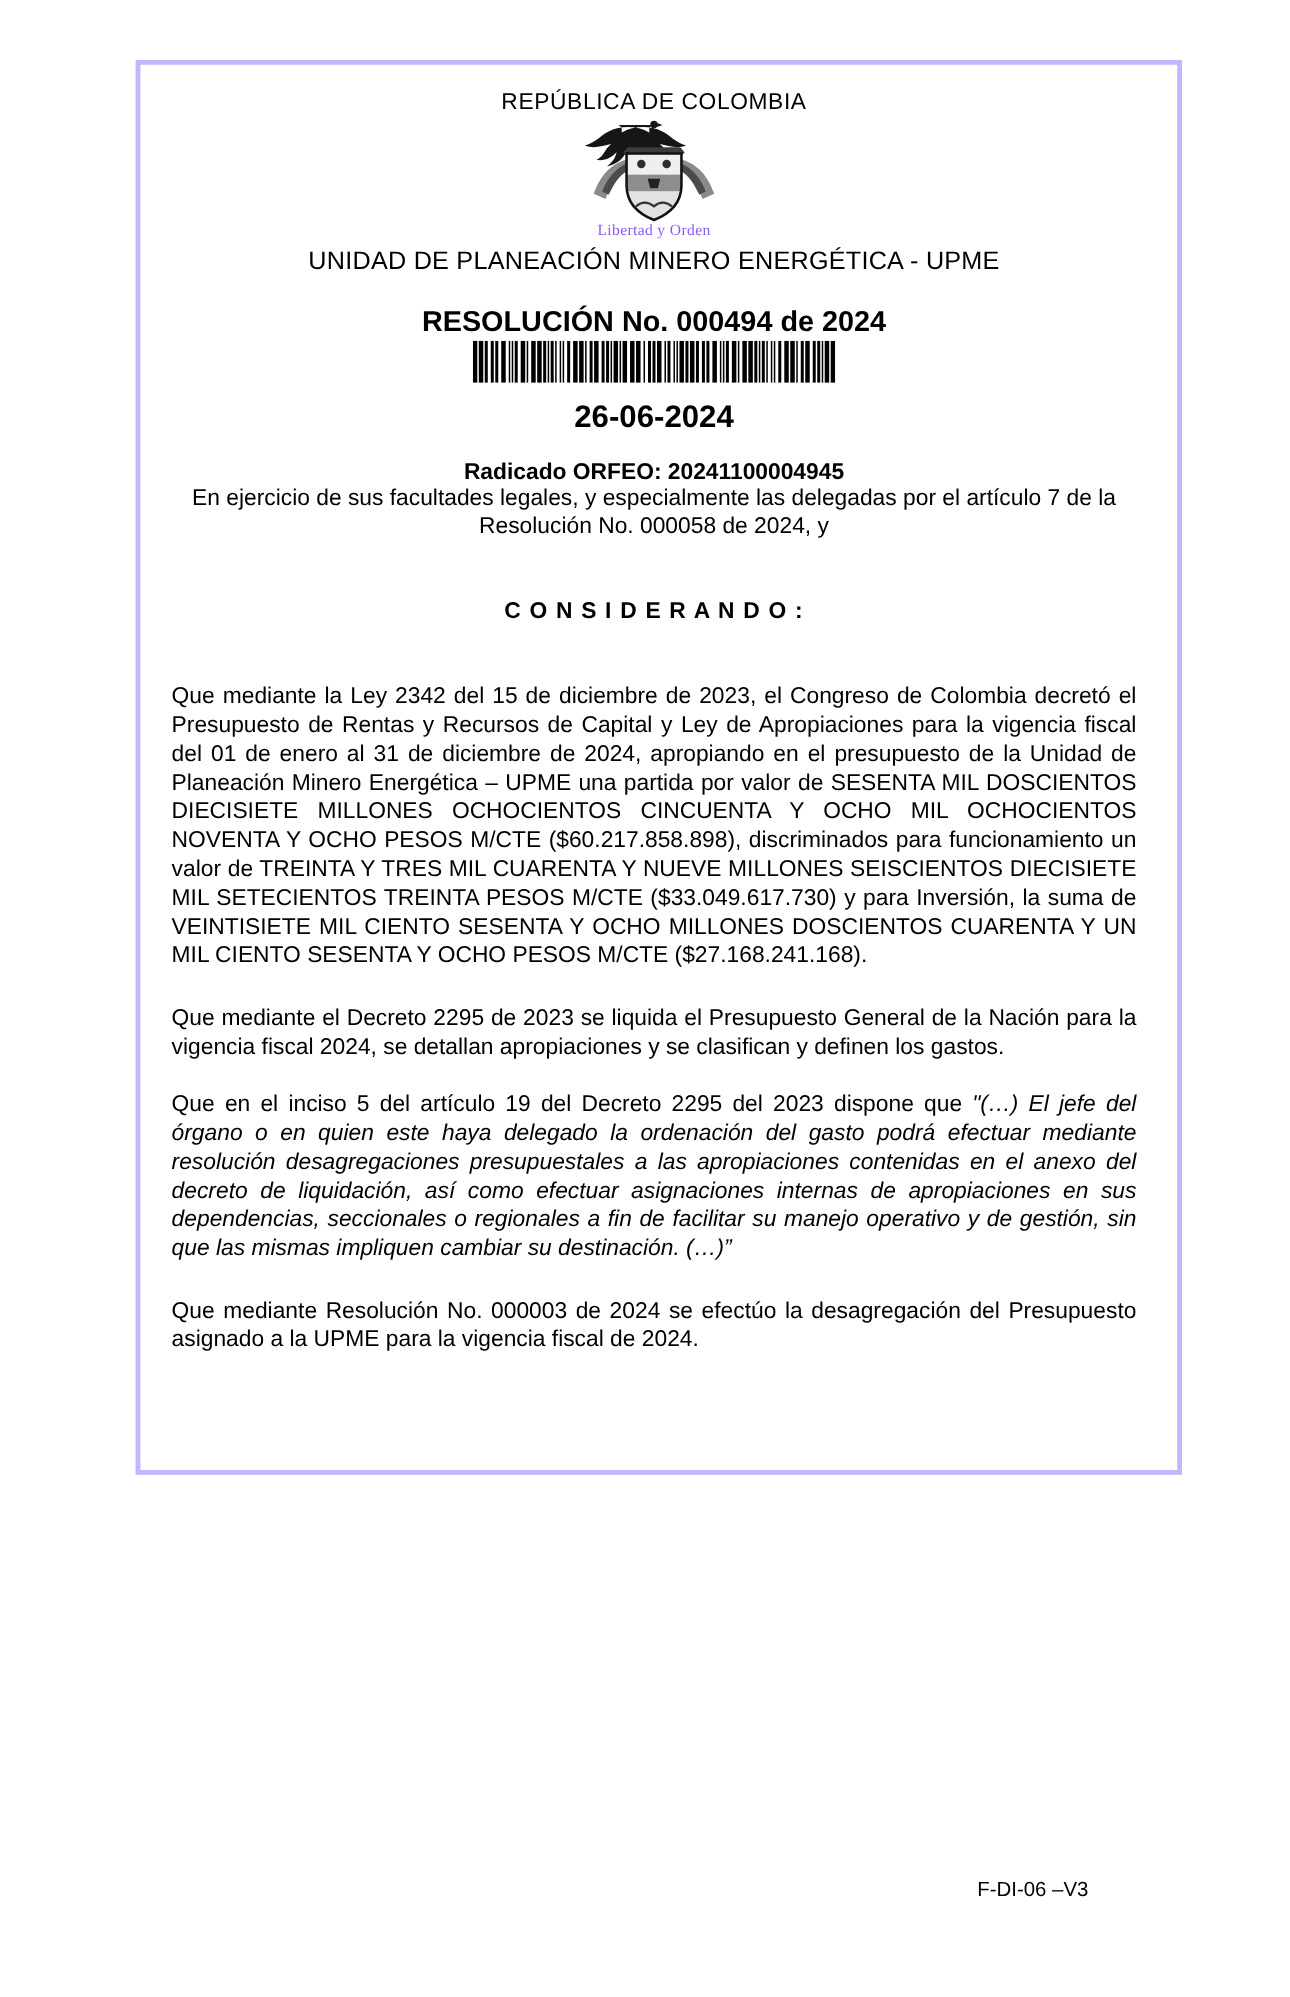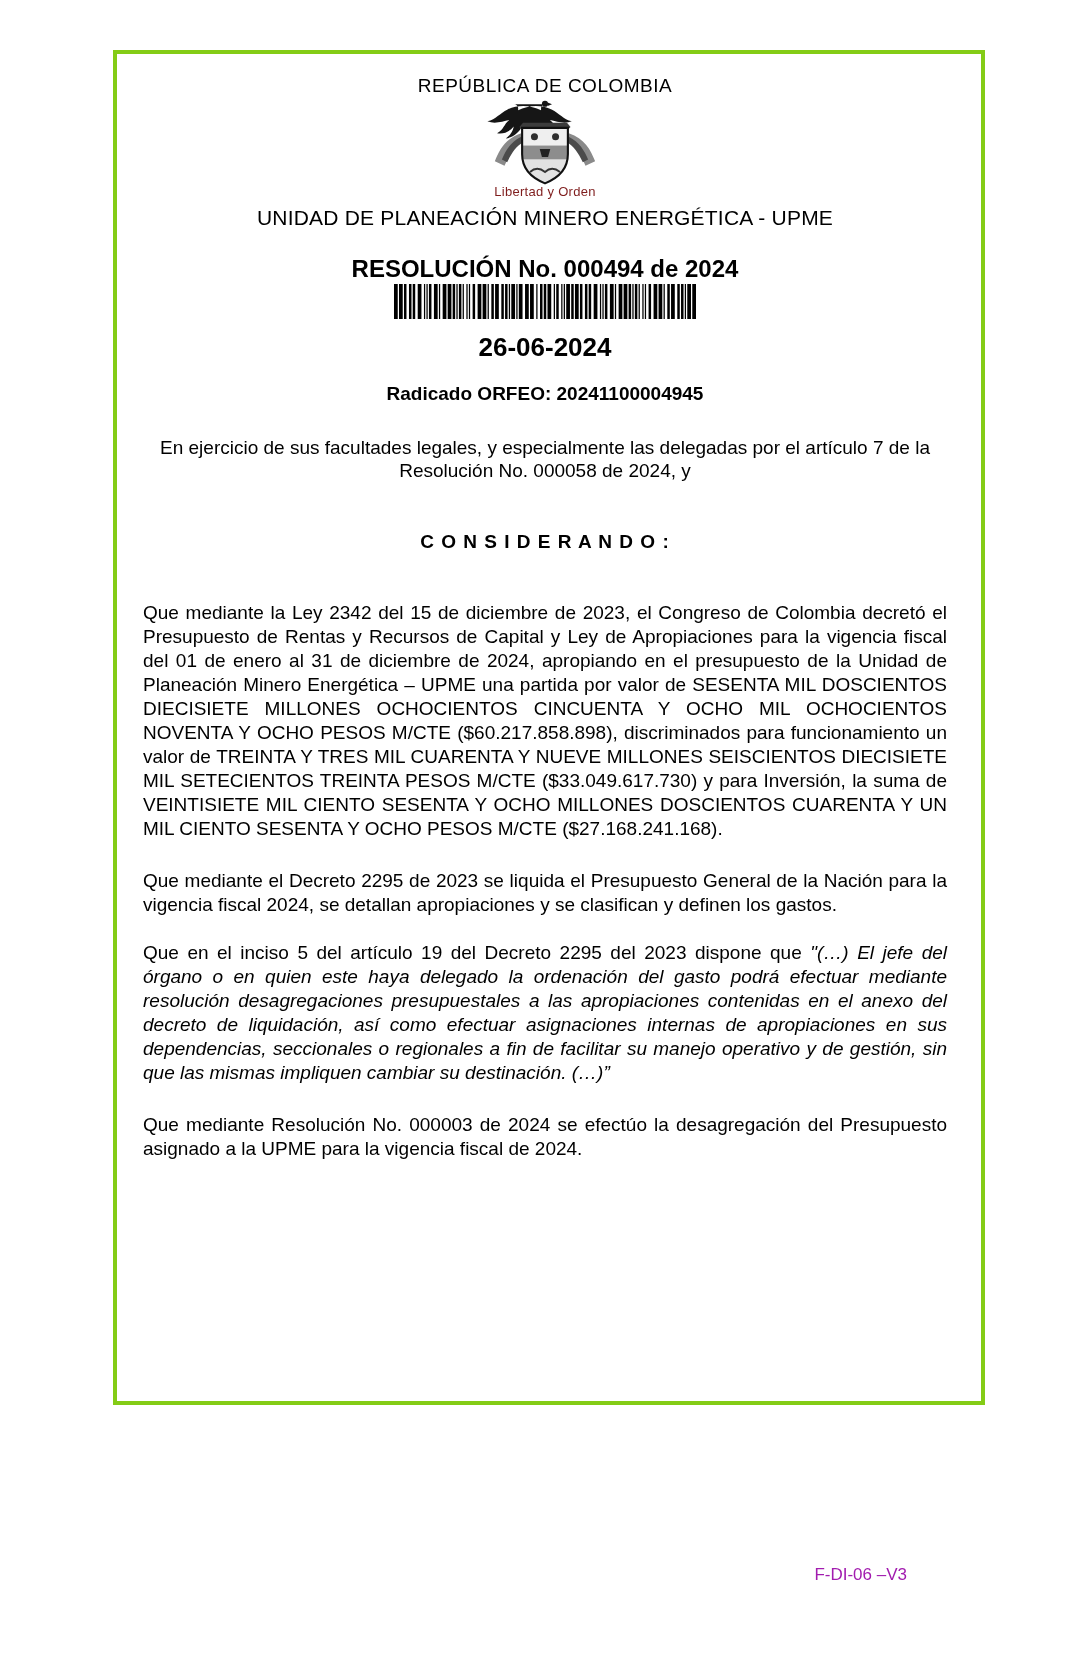--- a/index.html
+++ b/index.html
@@ -6,47 +6,47 @@
   .page{
     position:relative;
     width:1075px;height:1664px;
     background:#ffffff;
     font-family:"Liberation Sans",sans-serif;
     color:#000;
     overflow:hidden;
   }
   .doc-frame{
     position:absolute;left:113px;top:50px;
-    width:872px;height:1355px;
-    border:4px solid #84cc16;
+    width:872px;height:1179px;
+    border:4px solid #c4b5fd;
     box-sizing:border-box;
     padding:22px 34px 0 26px;
     background:#fff;
   }
   .center-block{text-align:center;}
   .republic{font-size:19px;line-height:20px;letter-spacing:.5px;}
   .emblem{text-align:center;margin-top:2px;}
   .emblem svg{width:160px;height:88px;display:block;margin:0 auto;}
-  .motto{font-size:13px;line-height:13px;color:#7f1d1d;margin-top:-1px;font-family:Liberation Sans, sans-serif;letter-spacing:.3px;}
+  .motto{font-size:13px;line-height:13px;color:#8b5cf6;margin-top:-1px;font-family:Liberation Serif, serif;letter-spacing:.3px;}
   .entity{font-size:21px;line-height:22px;margin-top:9px;letter-spacing:.2px;}
   .res-title{font-size:24px;line-height:21px;font-weight:bold;margin-top:29px;}
   .barcode{display:block;margin:5px auto 0 auto;width:302px;height:35px;}
   .res-date{font-size:26px;line-height:20px;font-weight:bold;margin-top:18px;}
   .radicado{font-size:19px;line-height:20px;font-weight:bold;margin-top:27px;}
   .subject{font-size:19px;line-height:24px;margin-top:49px;}
   .authority{font-size:19px;line-height:24px;font-weight:bold;margin-top:45px;}
-  .legal{font-size:19px;line-height:23px;margin-top:32px;}
+  .legal{font-size:19px;line-height:23px;}
   .considerando-h{font-size:19px;line-height:20px;font-weight:bold;margin-top:50px;letter-spacing:1px;}
   .body-par{font-size:19px;line-height:24px;text-align:justify;margin:28px 0 0 0;}
   .body-par.first{margin-top:49px;}
   .body-par.tight{margin-top:24px;}
   .italic{font-style:italic;}
   .footer-code{
     position:absolute;right:168px;top:1566px;
-    font-size:17px;line-height:18px;color:#a21caf;
+    font-size:17px;line-height:18px;color:#000000;
   }
 </style>
 </head>
 <body>
 
 <div class="page">
   <div class="doc-frame">
 
     <div class="center-block republic">REPÚBLICA DE COLOMBIA</div>
 

